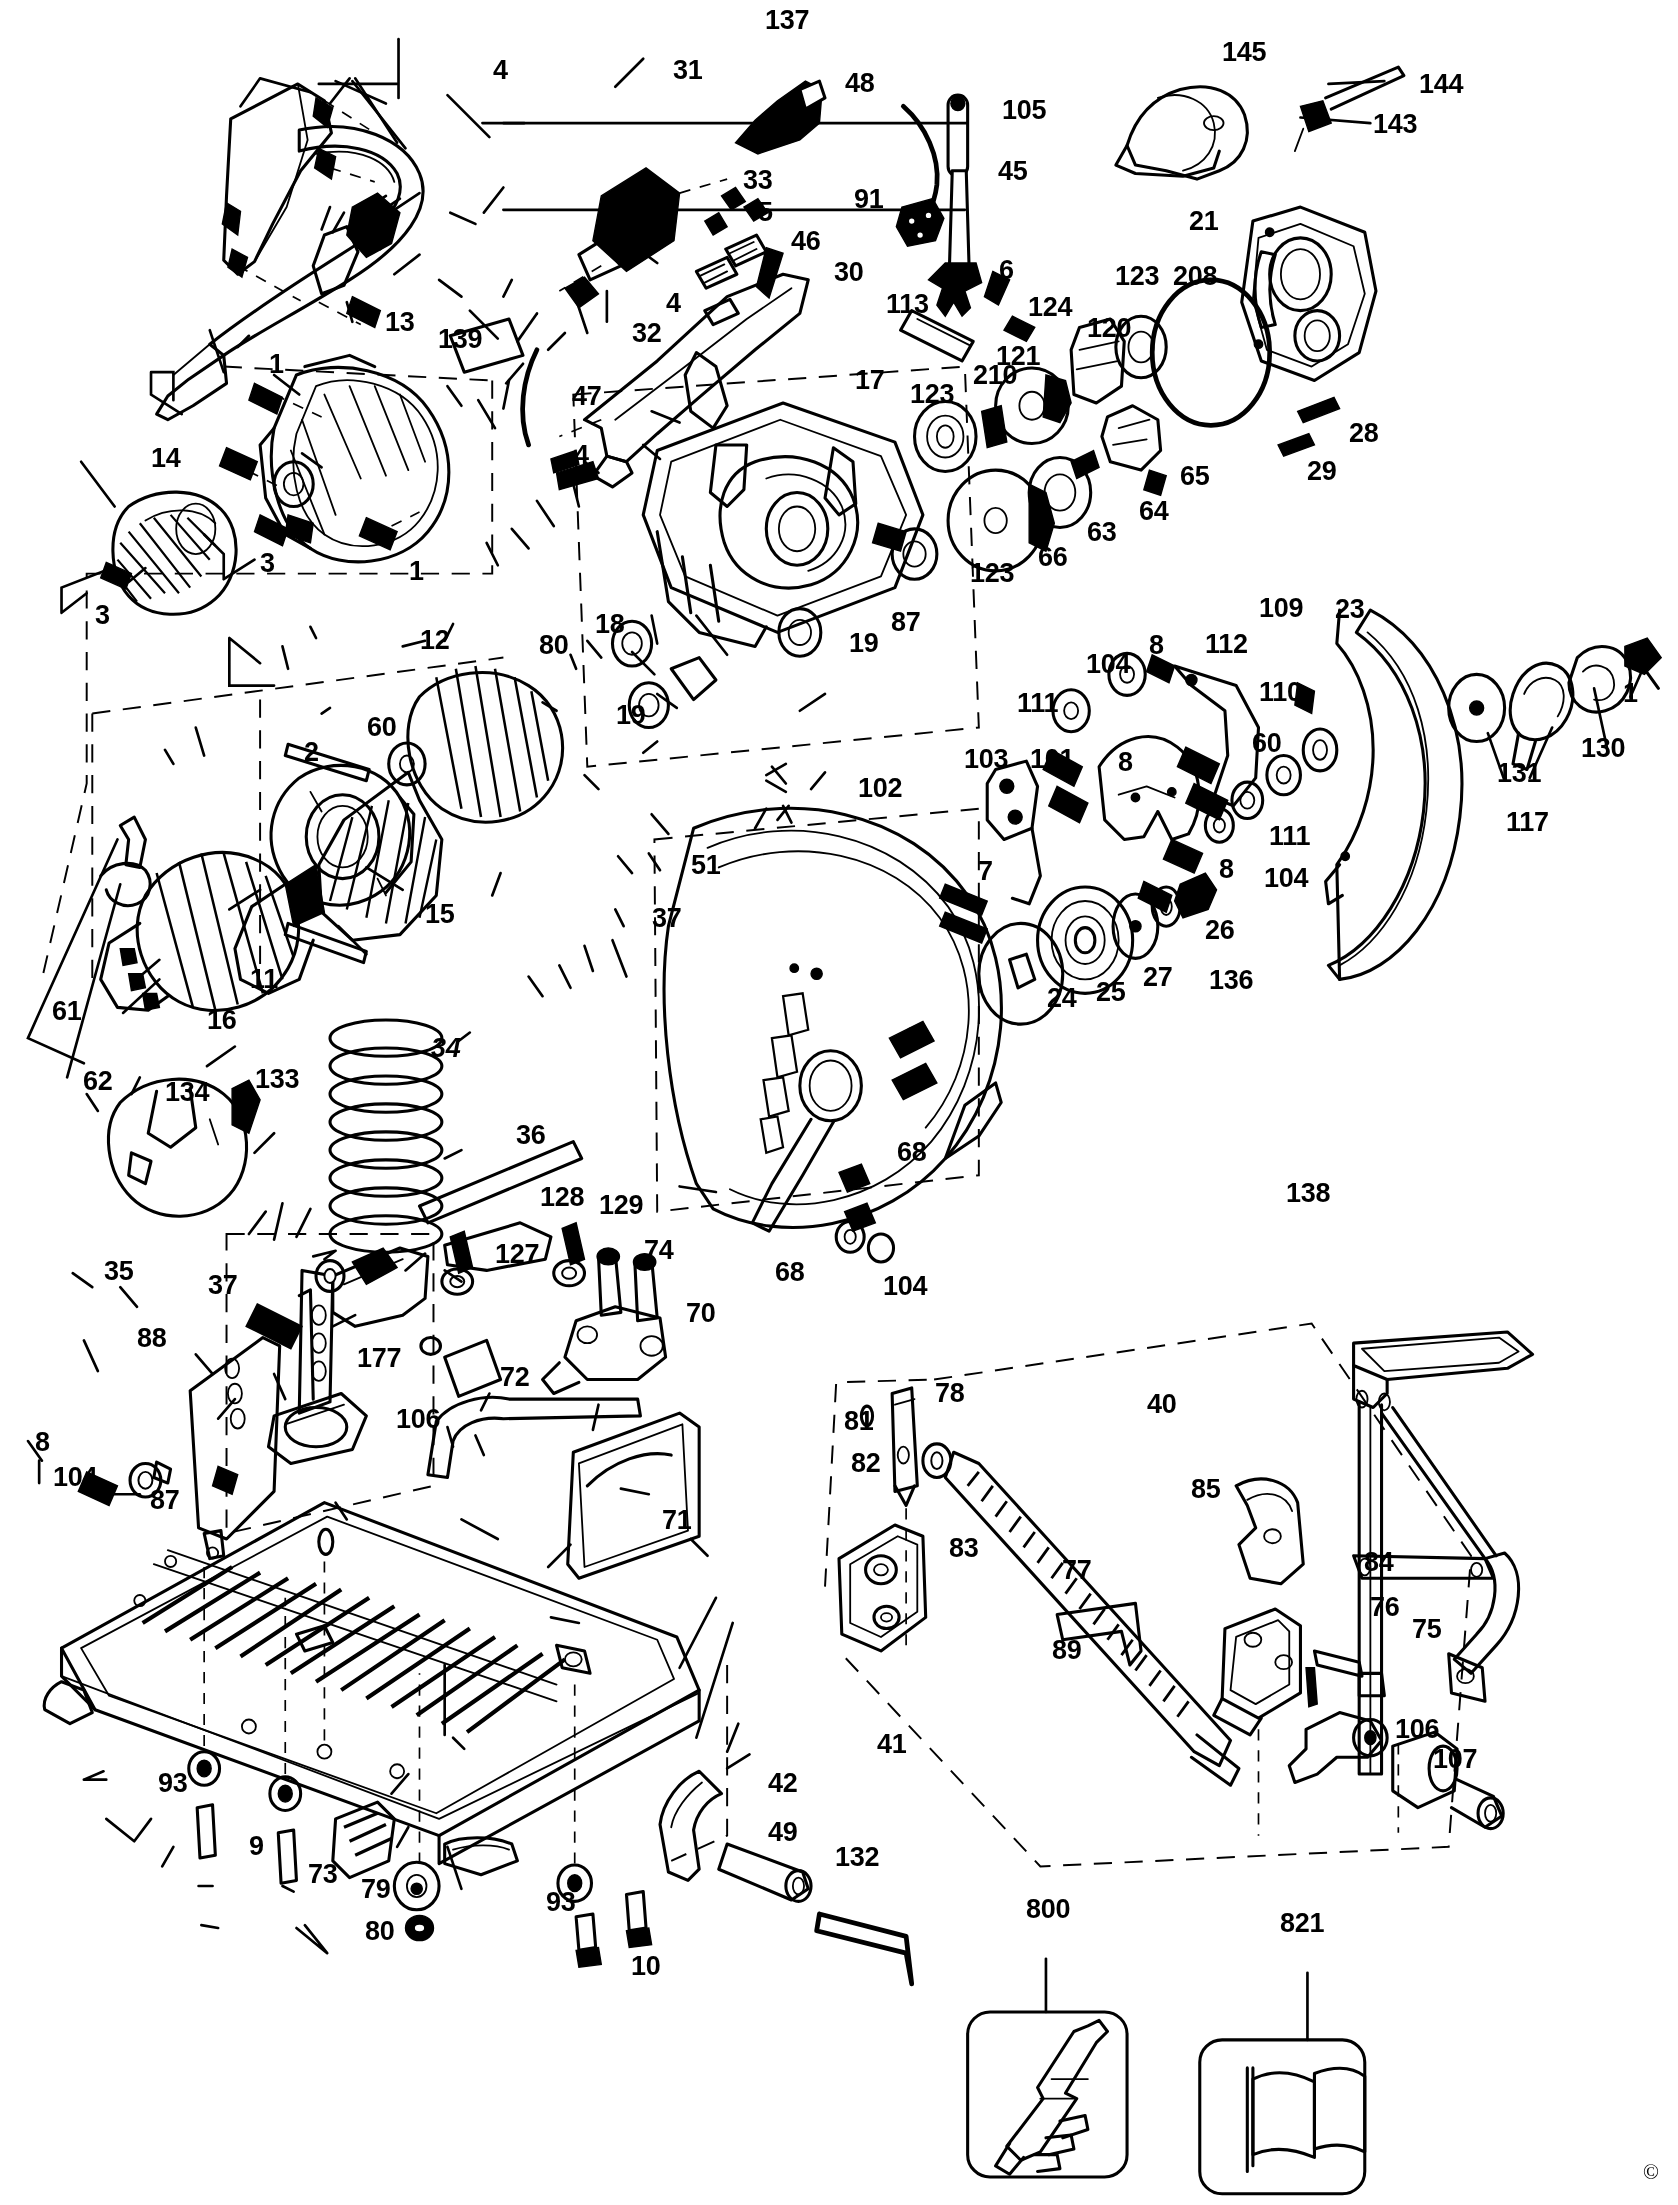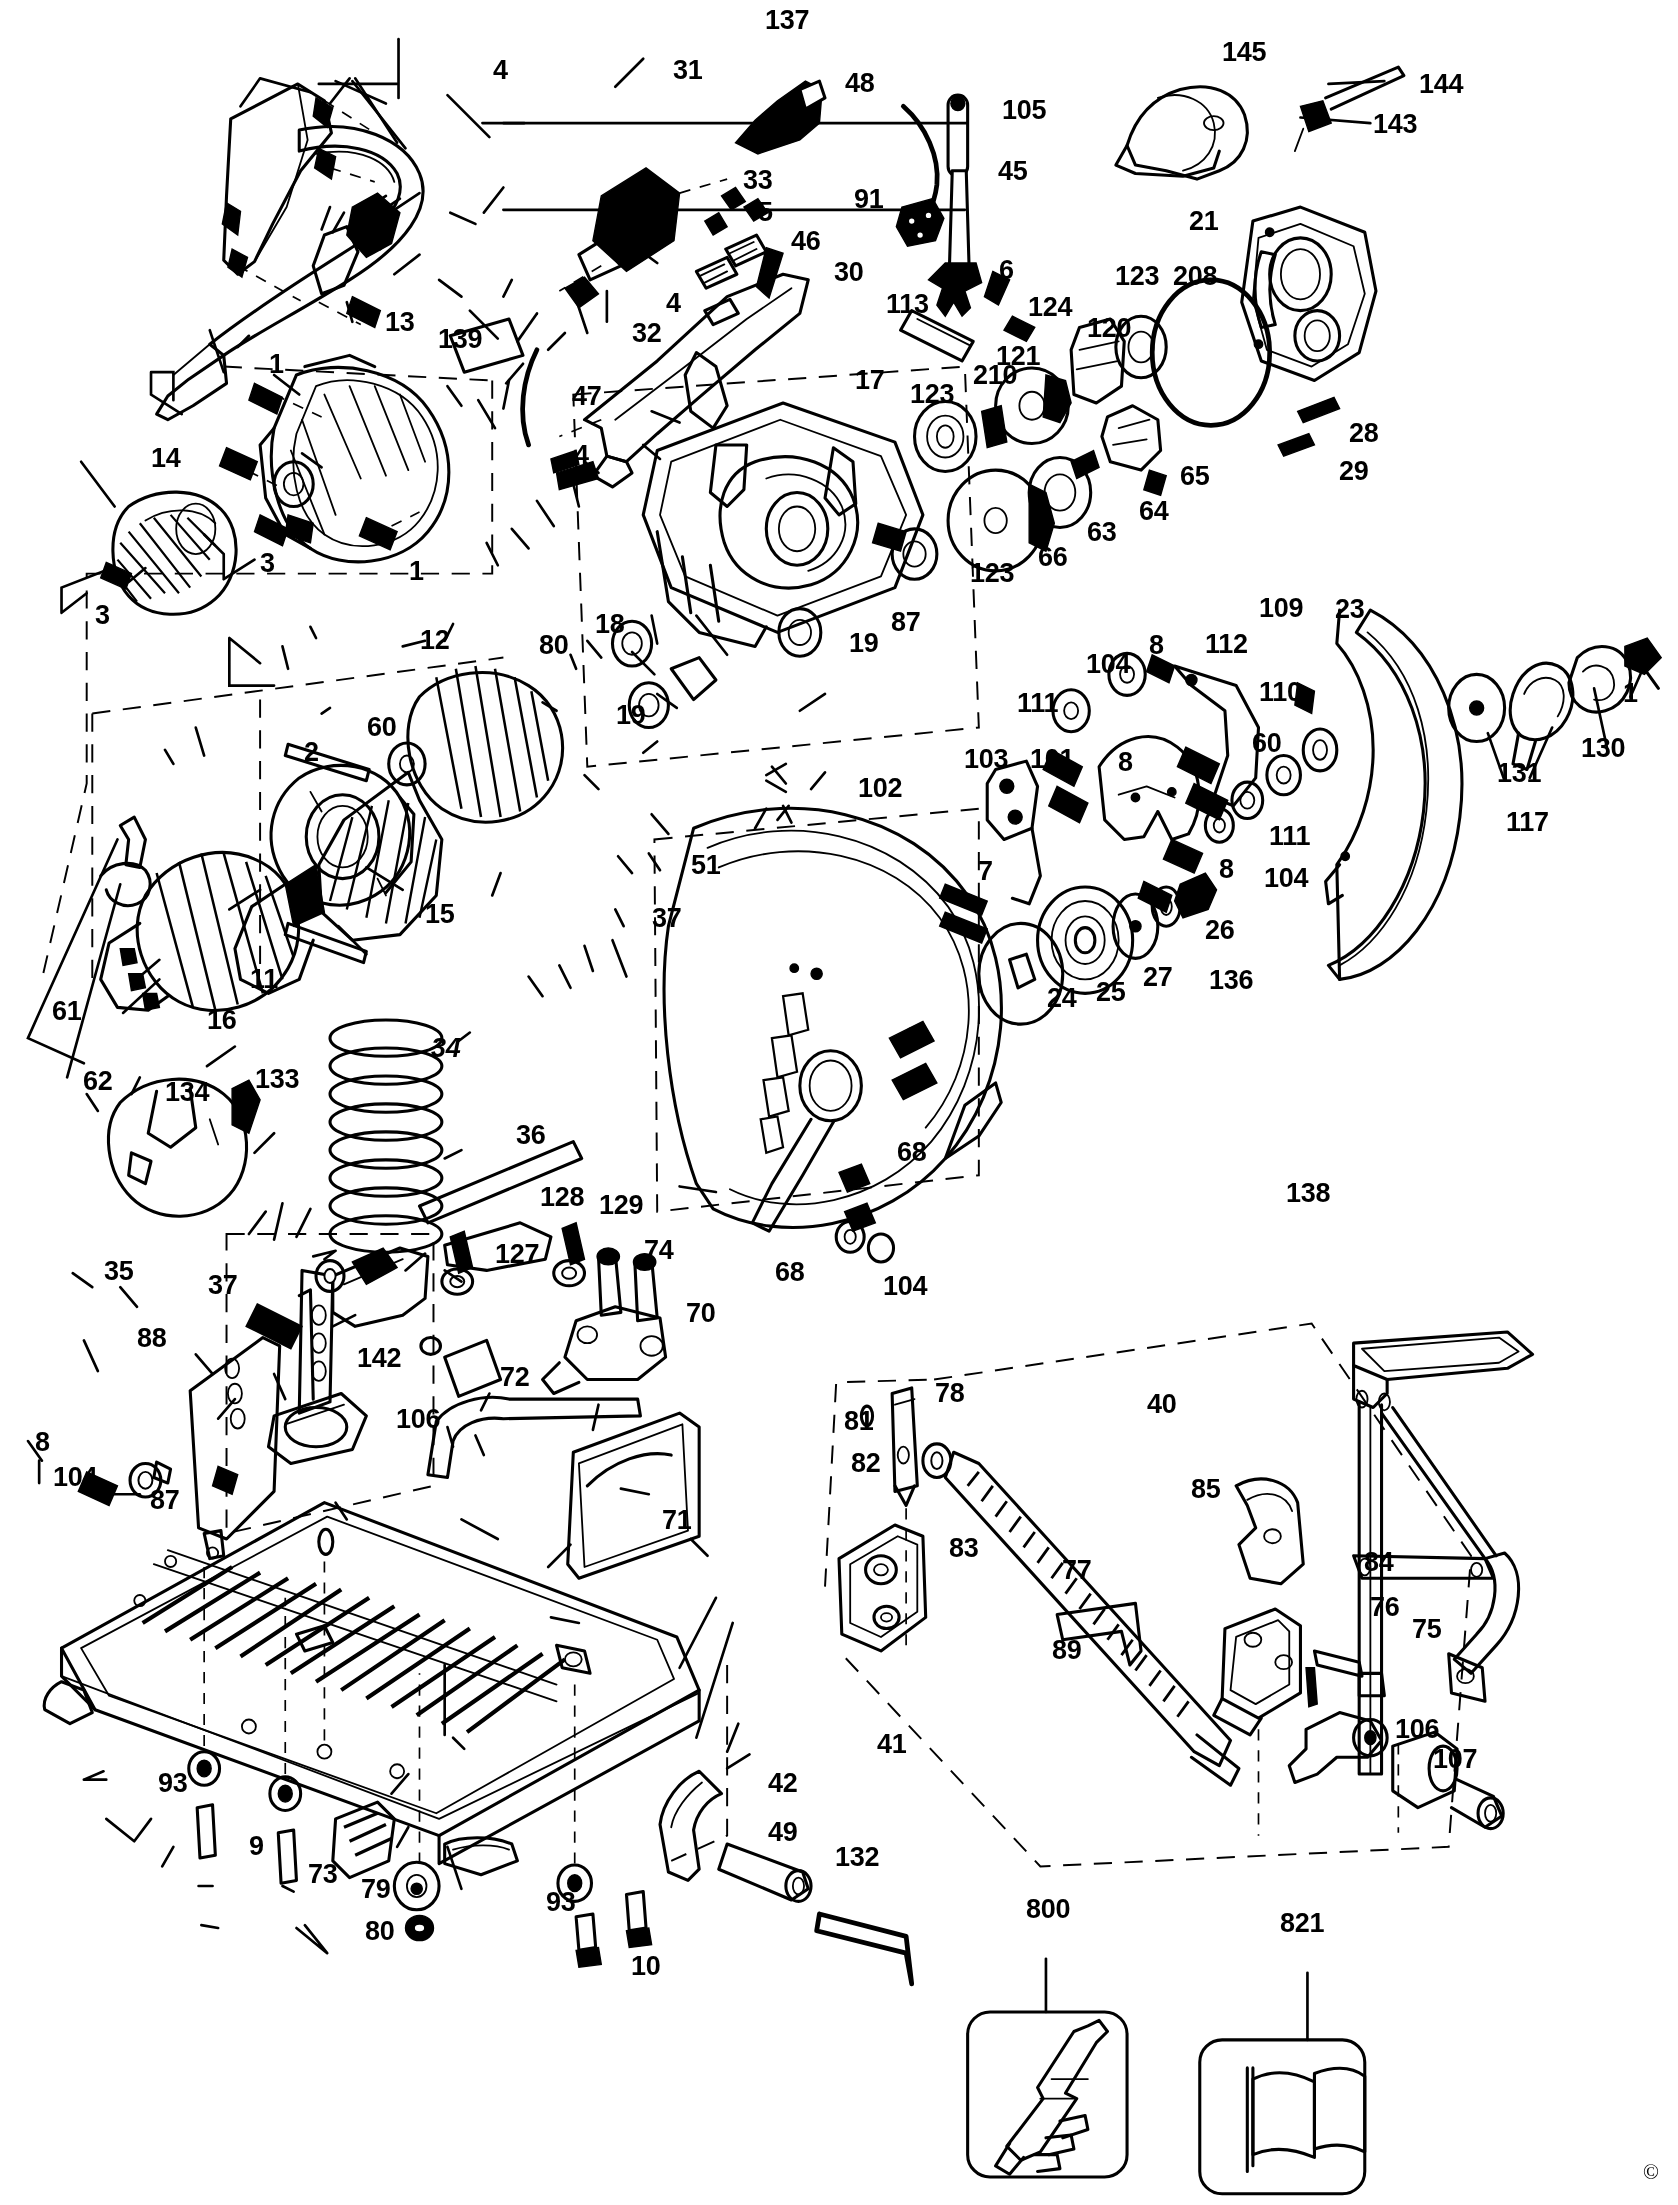--- a/index.html
+++ b/index.html
@@ -843,21 +843,21 @@
       <div class="callout" style="left: 438px; top: 326px;">139</div>
       <div class="callout" style="left: 385px; top: 309px;">13</div>
       <div class="callout" style="left: 996px; top: 343px;">121</div>
       <div class="callout" style="left: 269px; top: 351px;">1</div>
       <div class="callout" style="left: 572px; top: 383px;">47</div>
       <div class="callout" style="left: 855px; top: 367px;">17</div>
       <div class="callout" style="left: 910px; top: 381px;">123</div>
       <div class="callout" style="left: 973px; top: 362px;">210</div>
       <div class="callout" style="left: 1349px; top: 420px;">28</div>
       <div class="callout" style="left: 151px; top: 445px;">14</div>
-      <div class="callout" style="left: 1307px; top: 458px; margin-left: 32px;">29</div>
+      <div class="callout" style="left: 1307px; top: 458px;">29</div>
       <div class="callout" style="left: 574px; top: 442px;">4</div>
       <div class="callout" style="left: 1180px; top: 463px;">65</div>
       <div class="callout" style="left: 1139px; top: 498px;">64</div>
       <div class="callout" style="left: 1087px; top: 519px;">63</div>
       <div class="callout" style="left: 260px; top: 550px;">3</div>
       <div class="callout" style="left: 409px; top: 558px;">1</div>
       <div class="callout" style="left: 1038px; top: 544px;">66</div>
       <div class="callout" style="left: 970px; top: 560px;">123</div>
       <div class="callout" style="left: 95px; top: 602px;">3</div>
       <div class="callout" style="left: 595px; top: 611px;">18</div>
@@ -910,21 +910,21 @@
       <div class="callout" style="left: 495px; top: 1199px; margin-top: 42px;">127</div>
       <div class="callout" style="left: 599px; top: 1192px;">129</div>
       <div class="callout" style="left: 1286px; top: 1180px;">138</div>
       <div class="callout" style="left: 644px; top: 1237px;">74</div>
       <div class="callout" style="left: 104px; top: 1258px;">35</div>
       <div class="callout" style="left: 208px; top: 1272px;">37</div>
       <div class="callout" style="left: 775px; top: 1259px;">68</div>
       <div class="callout" style="left: 883px; top: 1273px;">104</div>
       <div class="callout" style="left: 686px; top: 1300px;">70</div>
       <div class="callout" style="left: 137px; top: 1325px;">88</div>
-      <div class="callout" style="left: 357px; top: 1345px;">142</div>
+      <div class="callout" style="left: 357px; top: 1345px;">177</div>
       <div class="callout" style="left: 500px; top: 1364px;">72</div>
       <div class="callout" style="left: 1147px; top: 1391px;">40</div>
       <div class="callout" style="left: 935px; top: 1380px;">78</div>
       <div class="callout" style="left: 844px; top: 1408px;">81</div>
       <div class="callout" style="left: 396px; top: 1406px;">106</div>
       <div class="callout" style="left: 851px; top: 1450px;">82</div>
       <div class="callout" style="left: 35px; top: 1429px;">8</div>
       <div class="callout" style="left: 53px; top: 1464px;">104</div>
       <div class="callout" style="left: 150px; top: 1487px;">87</div>
       <div class="callout" style="left: 1191px; top: 1476px;">85</div>

